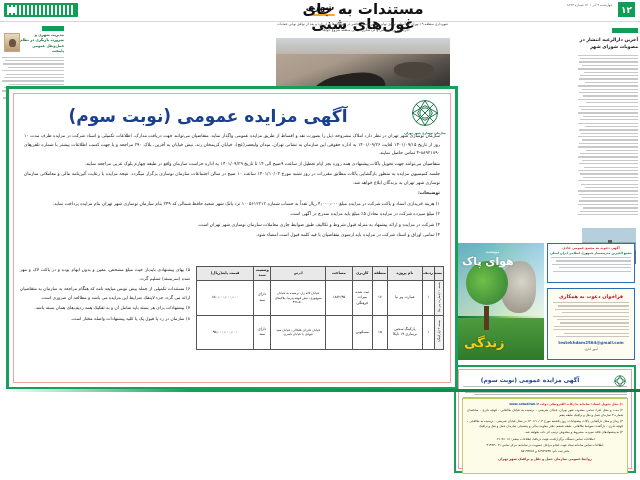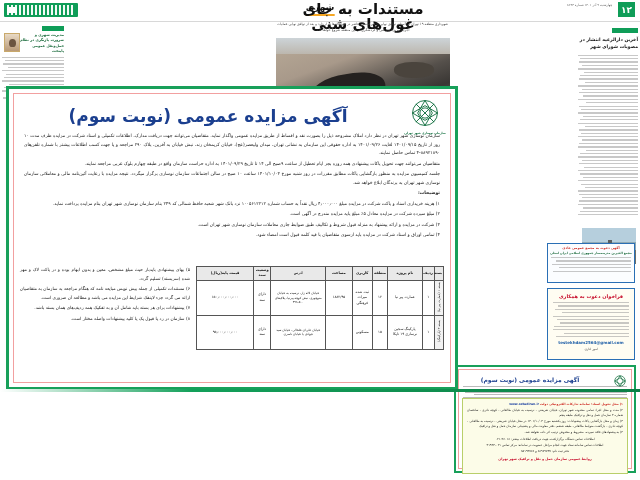--- a/index.html
+++ b/index.html
@@ -584,20 +584,30 @@
       <div class="ln" style="width:91%"></div>
         <div class="ln" style="width:99%"></div>
       <div class="ln" style="width:100%"></div>
         <div class="ln" style="width:86%"></div>
       <div class="ln" style="width:96%"></div>
     </div>
     <div class="ad2-mail">testekhdam2564@gmail.com</div>
     <div class="ad2-foot">امور اداری</div>
   </div>
 
+  <div class="tree-ad">
+    <div class="sky2"></div>
+    <div class="grass"></div>
+    <div class="head"></div>
+    <div class="canopy"></div>
+    <div class="trunk"></div>
+    <div class="ad-word-3">موسسه</div>
+    <div class="ad-word-1">هوای پاک</div>
+    <div class="ad-word-2">زندگی</div>
+  </div>
 
   <div class="mini-ad">
     <div class="mini-ad-inner">
       <div class="mini-seal">
         <svg viewBox="0 0 40 40" width="14" height="14" aria-hidden="true">
           <g fill="none" stroke="#0b6b3a" stroke-width="2">
             <circle cx="20" cy="20" r="15"></circle>
             <path d="M20 5 L29 20 L20 35 L11 20 Z"></path>
             <path d="M5 20 L20 11 L35 20 L20 29 Z"></path>
           </g>

